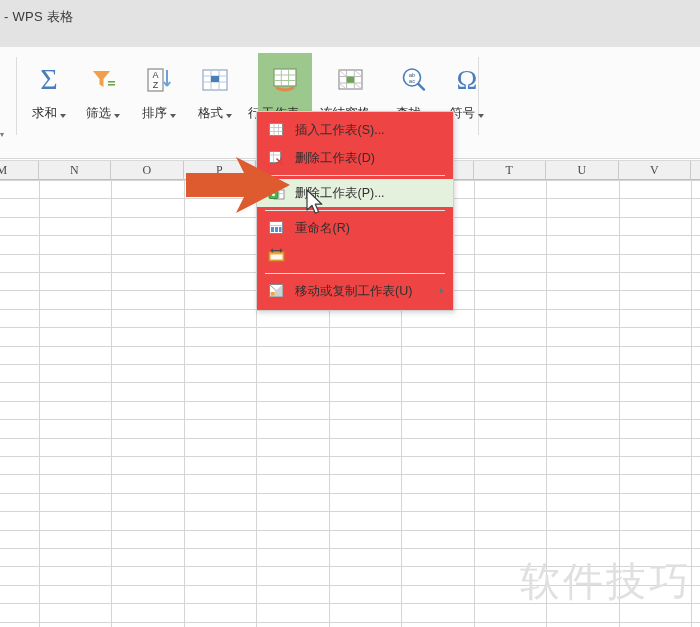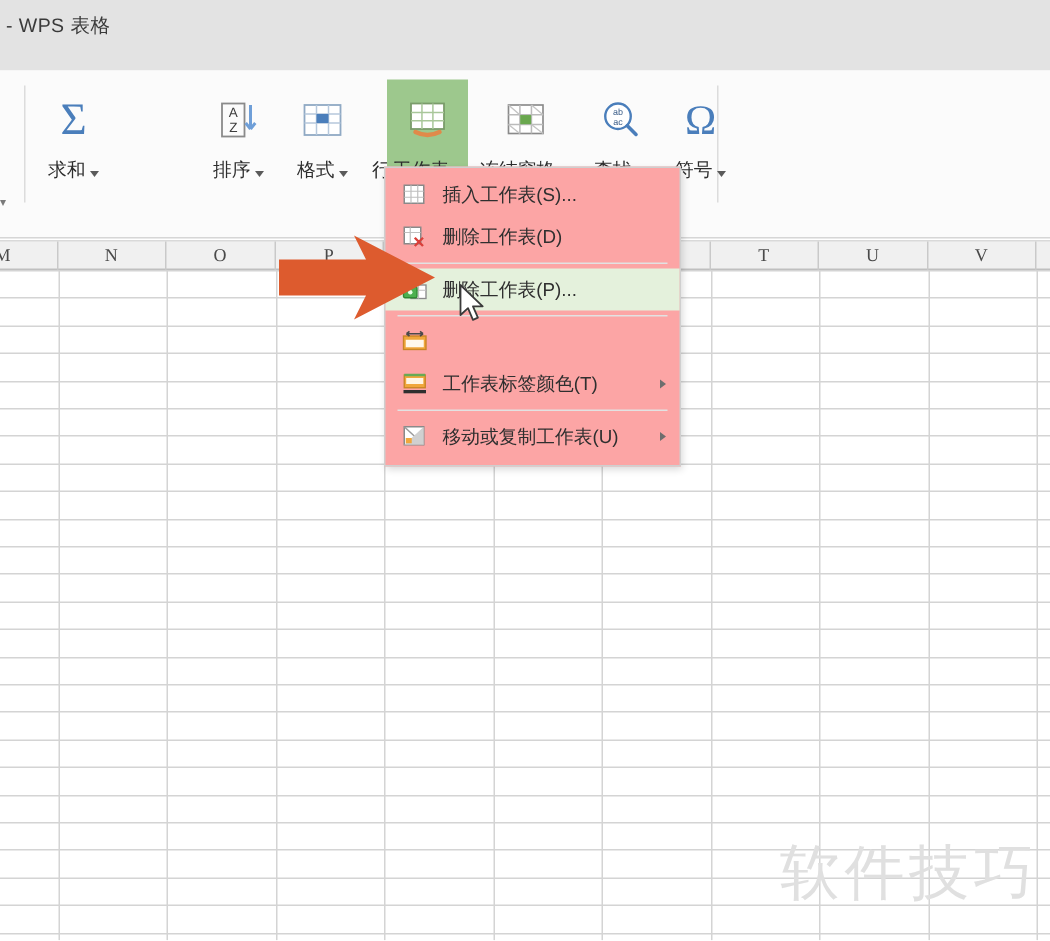--- a/index.html
+++ b/index.html
@@ -86,21 +86,21 @@
   .watermark {
     position: absolute; right: 8px; bottom: 18px;
     font-size: 40px; color: #e0e0e0; letter-spacing: 3px;
     font-family: "DejaVu Sans", sans-serif;
     pointer-events: none; user-select: none; white-space: nowrap;
   }
 
   
   .menu {
     position: absolute; left: 256px; top: 111px; width: 198px;
-    background: #fca5a5;
+    background: #ef4444;
     border: 1px solid #cfcfcf;
     box-shadow: 1px 2px 5px rgba(0,0,0,.16);
     padding: 4px 0 5px 0;
   }
   .menu-item {
     position: relative; height: 28px; display: flex; align-items: center;
     padding-left: 8px; cursor: default;
   }
   .menu-item.hl { background: #e4f1dc; }
   .mi-icon {
@@ -142,20 +142,33 @@
         <svg width="34" height="34" viewBox="0 0 34 34">
           <text x="17" y="26" font-family="Liberation Serif, serif" font-size="30" fill="#4a7ebb" text-anchor="middle">Σ</text>
         </svg>
       </div>
       <div class="rb-label">
         <span>求和</span>
           <i class="rb-caret"></i>
       </div>
     </div>
 
+    <div class="rb" style="left:76px;">
+      <div class="rb-icon">
+        <svg width="32" height="32" viewBox="0 0 32 32">
+          <path d="M6 7 h17 l-6.5 8 v8 l-4 -2.5 v-5.5 z" fill="#f0a04b"></path>
+          <rect x="21" y="17" width="7" height="1.6" fill="#6aa84f"></rect>
+          <rect x="21" y="20" width="7" height="1.6" fill="#6aa84f"></rect>
+        </svg>
+      </div>
+      <div class="rb-label">
+        <span>筛选</span>
+          <i class="rb-caret"></i>
+      </div>
+    </div>
 
     <div class="rb" style="left:132px;">
       <div class="rb-icon">
         <svg width="32" height="32" viewBox="0 0 32 32">
           <rect x="5" y="5" width="15" height="22" fill="none" stroke="#8a8a8a" stroke-width="1.2"></rect>
           <text x="12.5" y="14" font-family="Liberation Sans, sans-serif" font-size="9" fill="#3d3d3d" text-anchor="middle">A</text>
           <text x="12.5" y="24" font-family="Liberation Sans, sans-serif" font-size="9" fill="#3d3d3d" text-anchor="middle">Z</text>
           <path d="M24 6 v16 M24 22 l-3.2 -4 M24 22 l3.2 -4" stroke="#6f9fd8" stroke-width="2" fill="none"></path>
         </svg>
       </div>
@@ -333,37 +346,37 @@
             <rect x="1" y="6" width="9" height="7.5" rx="1" fill="#4cb050" stroke="#2f8a33" stroke-width=".9"></rect>
             <circle cx="5.5" cy="9.8" r="1.5" fill="#e8ffe8"></circle>
           </svg>
         </span>
         <span class="mi-label">删除工作表(P)...</span>
       </div>
       <div class="menu-divider"></div>
       <div class="menu-item">
         <span class="mi-icon">
           <svg width="17" height="16" viewBox="0 0 17 16">
+            <rect x="1.5" y="1.5" width="13" height="12" fill="#fff" stroke="#8a8a8a" stroke-width="1"></rect>
+            <path d="M1.5 5.5h13" stroke="#bfbfbf" stroke-width=".8"></path>
+            <rect x="3" y="7" width="3" height="5" fill="#5a8fd0"></rect>
+            <rect x="7" y="7" width="3" height="5" fill="#5a8fd0"></rect>
+            <rect x="11" y="7" width="2.5" height="5" fill="#5a8fd0"></rect>
+          </svg>
+        </span>
+        <span class="mi-label">重命名(R)</span>
+      </div>
+      <div class="menu-item">
+        <span class="mi-icon">
+          <svg width="17" height="16" viewBox="0 0 17 16">
             <rect x="1" y="4" width="15" height="9" fill="#f0a73c" stroke="#c98526" stroke-width=".9"></rect>
             <rect x="2.5" y="6.5" width="12" height="5" fill="#fff8ec"></rect>
             <path d="M3 2.5h11M3 2.5l2-1.6M3 2.5l2 1.6M14 2.5l-2-1.6M14 2.5l-2 1.6" stroke="#4a4a4a" stroke-width="1.1" fill="none"></path>
           </svg>
         </span>
-      </div>
-      <div class="menu-item">
-        <span class="mi-icon">
-          <svg width="17" height="16" viewBox="0 0 17 16">
-            <rect x="1.5" y="2" width="14" height="8.5" fill="#f0a73c" stroke="#c98526" stroke-width=".9"></rect>
-            <rect x="2.8" y="4" width="11.4" height="4" fill="#fff6e4"></rect>
-            <path d="M1.5 2h14" stroke="#66aa55" stroke-width="1.6"></path>
-            <rect x="1" y="12" width="15" height="2.2" fill="#2f2f2f"></rect>
-          </svg>
-        </span>
-        <span class="mi-label">工作表标签颜色(T)</span>
-        <i class="mi-arrow"></i>
       </div>
       <div class="menu-divider"></div>
       <div class="menu-item">
         <span class="mi-icon">
           <svg width="17" height="16" viewBox="0 0 17 16">
             <rect x="1.5" y="1.5" width="13" height="12" fill="#fff" stroke="#8a8a8a" stroke-width="1"></rect>
             <path d="M1.5 1.5l13 12" stroke="#9a9a9a" stroke-width="1"></path>
             <path d="M14.5 1.5v12h-13z" fill="#d0d0d0"></path>
             <rect x="2.5" y="9" width="4" height="3.5" fill="#f0a73c"></rect>
           </svg>

